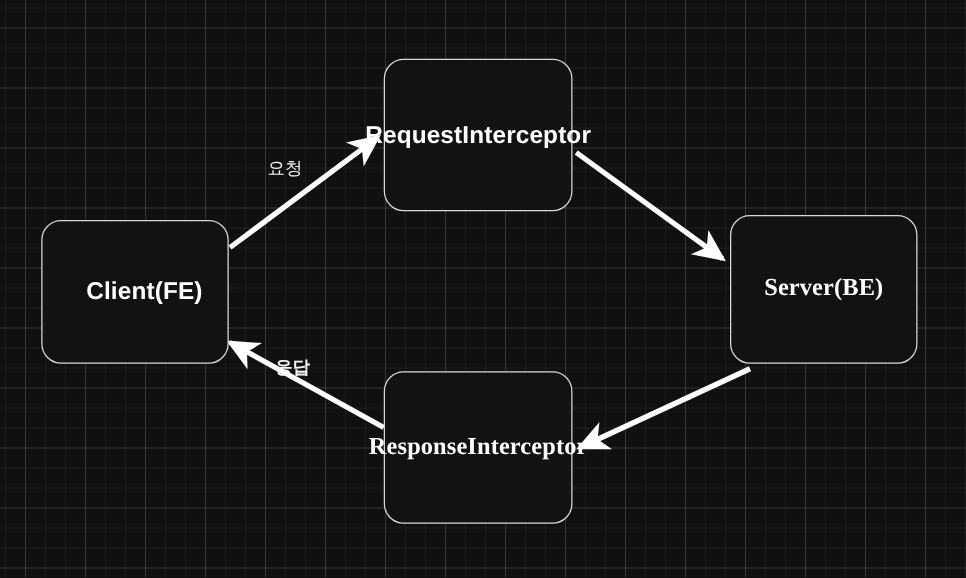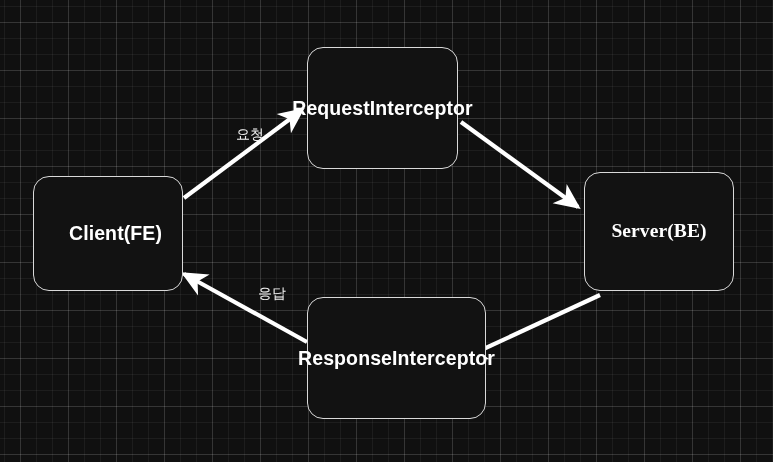--- a/index.html
+++ b/index.html
@@ -52,28 +52,27 @@
     white-space: nowrap;
   }
   .edge-label {
     position: absolute;
     color: #f2f2f2;
     font-size: 14px;
     font-weight: 400;
     line-height: 1;
     white-space: nowrap;
     user-select: none;
-    padding-left: 22px;
   }
   #node-client        { left: 33px;  top: 176px; width: 150px; height: 115px; padding-left: 15px; }
   #node-request       { left: 307px; top: 47px;  width: 151px; height: 122px; }
   #node-server        { left: 584px; top: 172px; width: 150px; height: 119px; font-family: Liberation Serif, serif; }
-  #node-response      { left: 307px; top: 297px; width: 179px; height: 122px; }
+  #node-response      { left: 307px; top: 297px; width: 151px; height: 122px; font-family: Liberation Serif, serif; }
   #label-request  { left: 214px; top: 127px; }
-  #label-response { left: 236px; top: 286px; }
+  #label-response { left: 220px; top: 286px; font-weight: bold; }
 </style>
 </head>
 <body>
 
 <div id="canvas">
 
   <svg class="edge-layer" viewBox="0 0 773 462" width="773" height="462">
     <defs>
       <marker id="arrowhead" markerWidth="7" markerHeight="7" refX="5.6" refY="3.1" orient="auto" markerUnits="strokeWidth">
         <path d="M 0.2 0.25 L 6.4 3.1 L 0.2 5.95 L 1.9 3.1 Z" fill="#ffffff"></path>

